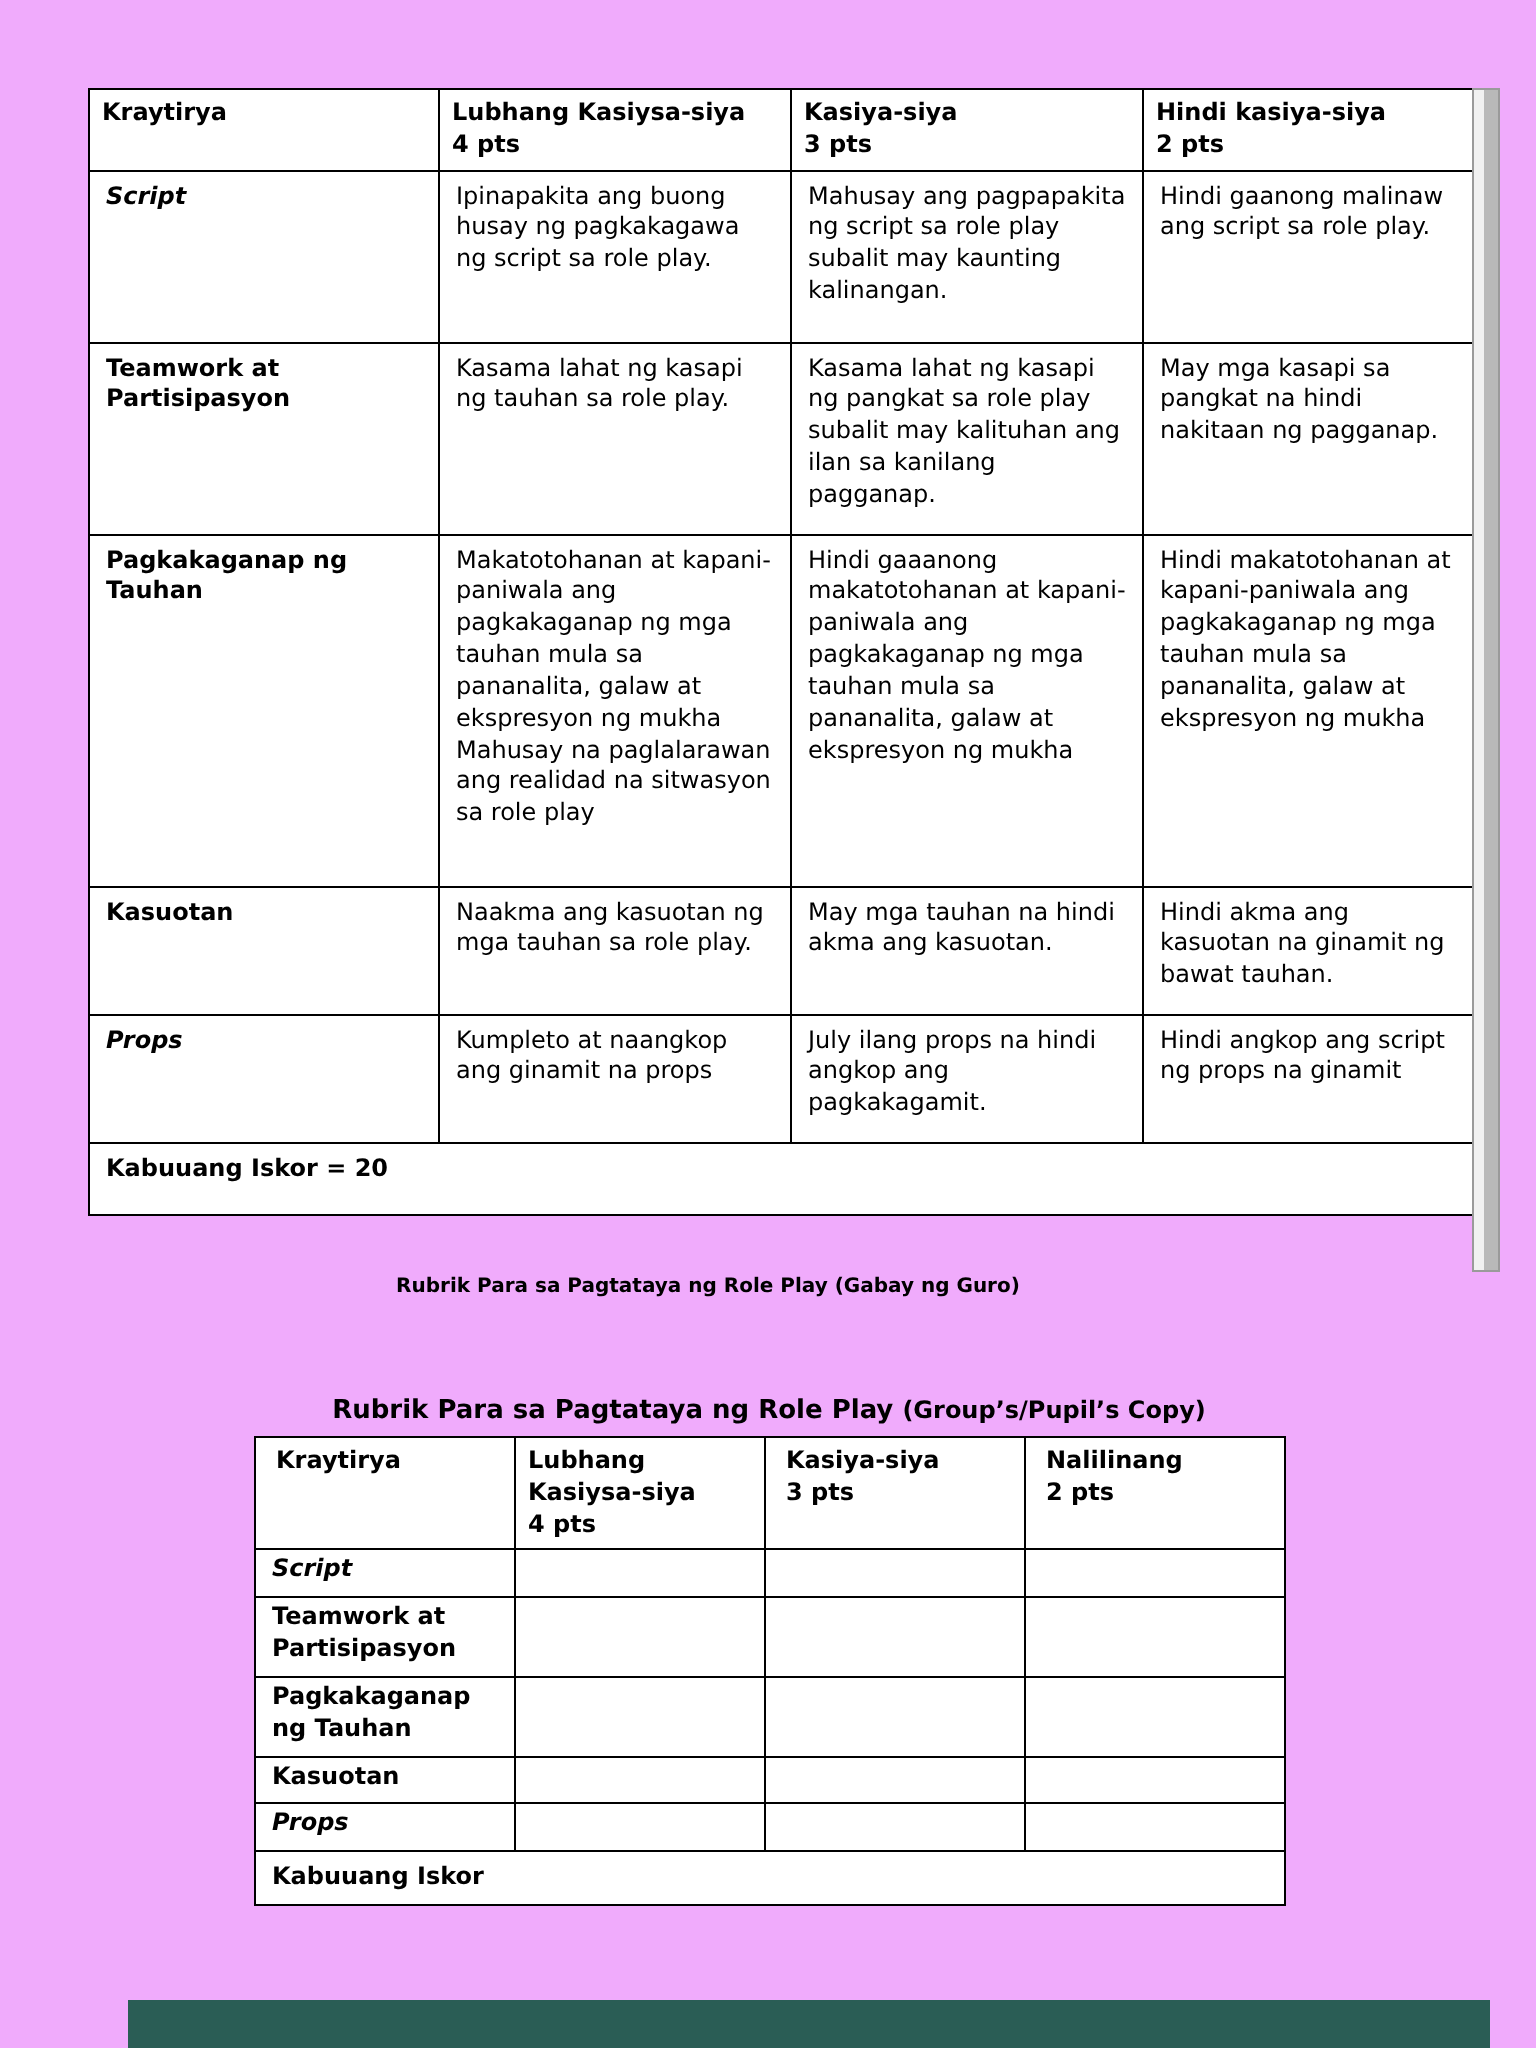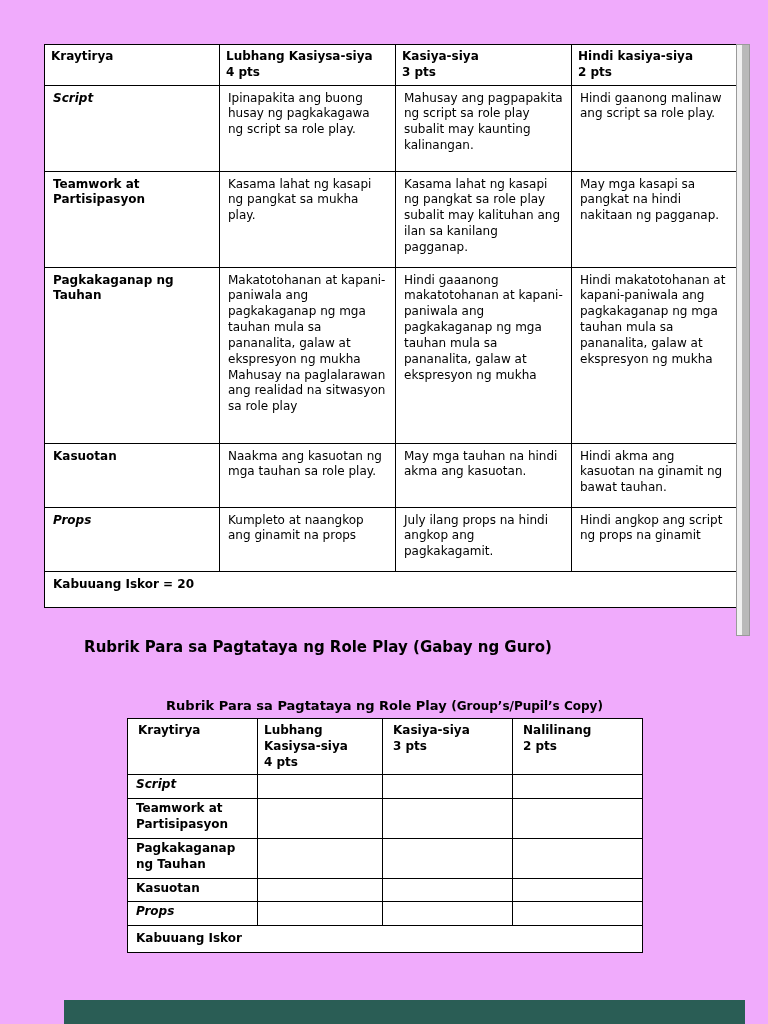--- a/index.html
+++ b/index.html
@@ -57,21 +57,22 @@
   }
 
   
   .teacher-caption {
     position: absolute;
     left: 0;
     top: 638px;
     width: 636px;
     text-align: center;
     font-weight: bold;
-    font-size: 15px;
+    font-size: 10px;
+    padding-left: 36px;
   }
 
   
   .pupil-title {
     position: absolute;
     left: 127px;
     top: 698px;
     width: 515px;
     text-align: center;
     font-weight: bold;
@@ -139,21 +140,21 @@
 2 pts</th>
     </tr>
     <tr style="height:86px">
       <td class="crit ital">Script</td>
       <td>Ipinapakita ang buong husay ng pagkakagawa ng script  sa  role play.</td>
       <td>Mahusay ang pagpapakita ng script sa role play subalit may kaunting kalinangan.</td>
       <td>Hindi gaanong malinaw ang script sa role play.</td>
     </tr>
     <tr style="height:96px">
       <td class="crit">Teamwork at Partisipasyon</td>
-      <td>Kasama lahat ng kasapi ng pangkat sa mukha play.</td>
+      <td>Kasama lahat ng kasapi ng tauhan sa role play.</td>
       <td>Kasama lahat ng kasapi ng pangkat sa role play subalit may kalituhan ang ilan sa kanilang pagganap.</td>
       <td>May mga kasapi sa pangkat na hindi nakitaan ng pagganap.</td>
     </tr>
     <tr style="height:176px">
       <td class="crit">Pagkakaganap ng Tauhan</td>
       <td>Makatotohanan at kapani-paniwala ang pagkakaganap ng mga tauhan mula sa pananalita, galaw at ekspresyon ng mukha Mahusay na paglalarawan ang realidad na sitwasyon sa role play</td>
       <td>Hindi gaaanong makatotohanan at kapani-paniwala ang pagkakaganap ng mga tauhan mula sa pananalita, galaw at ekspresyon ng mukha</td>
       <td>Hindi  makatotohanan at kapani-paniwala ang pagkakaganap ng mga tauhan mula sa pananalita, galaw at ekspresyon ng mukha</td>
     </tr>
     <tr style="height:64px">

